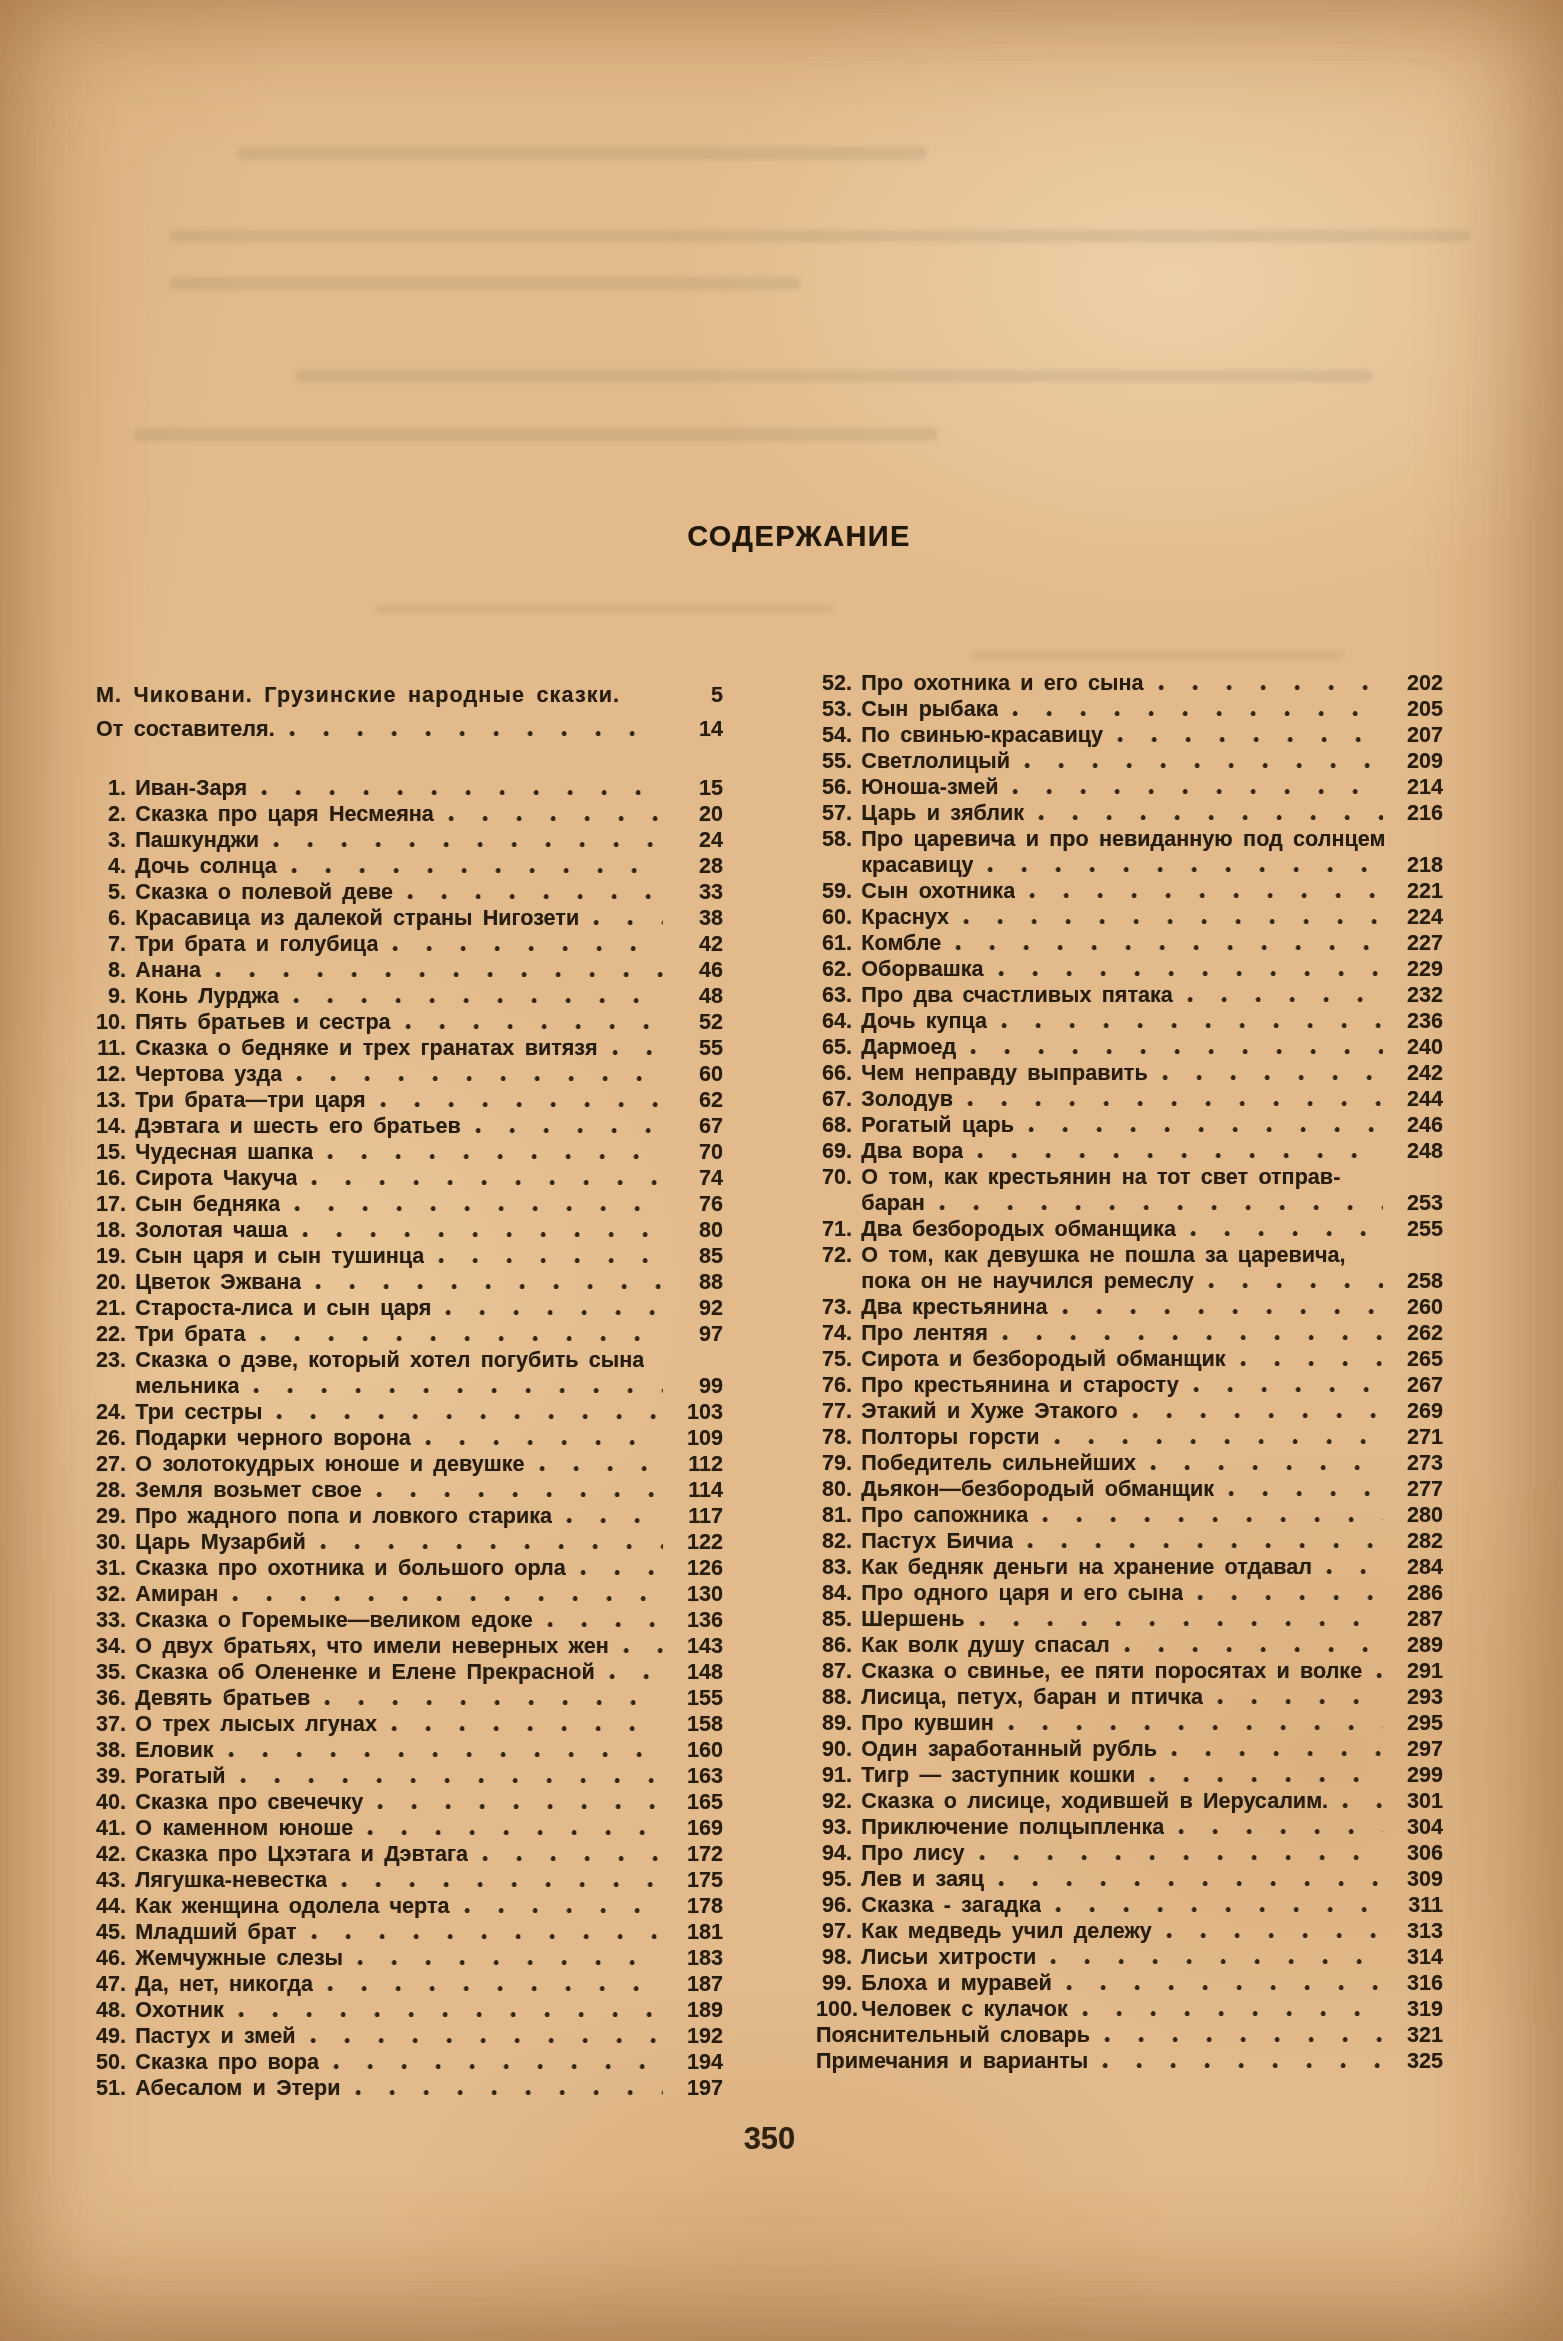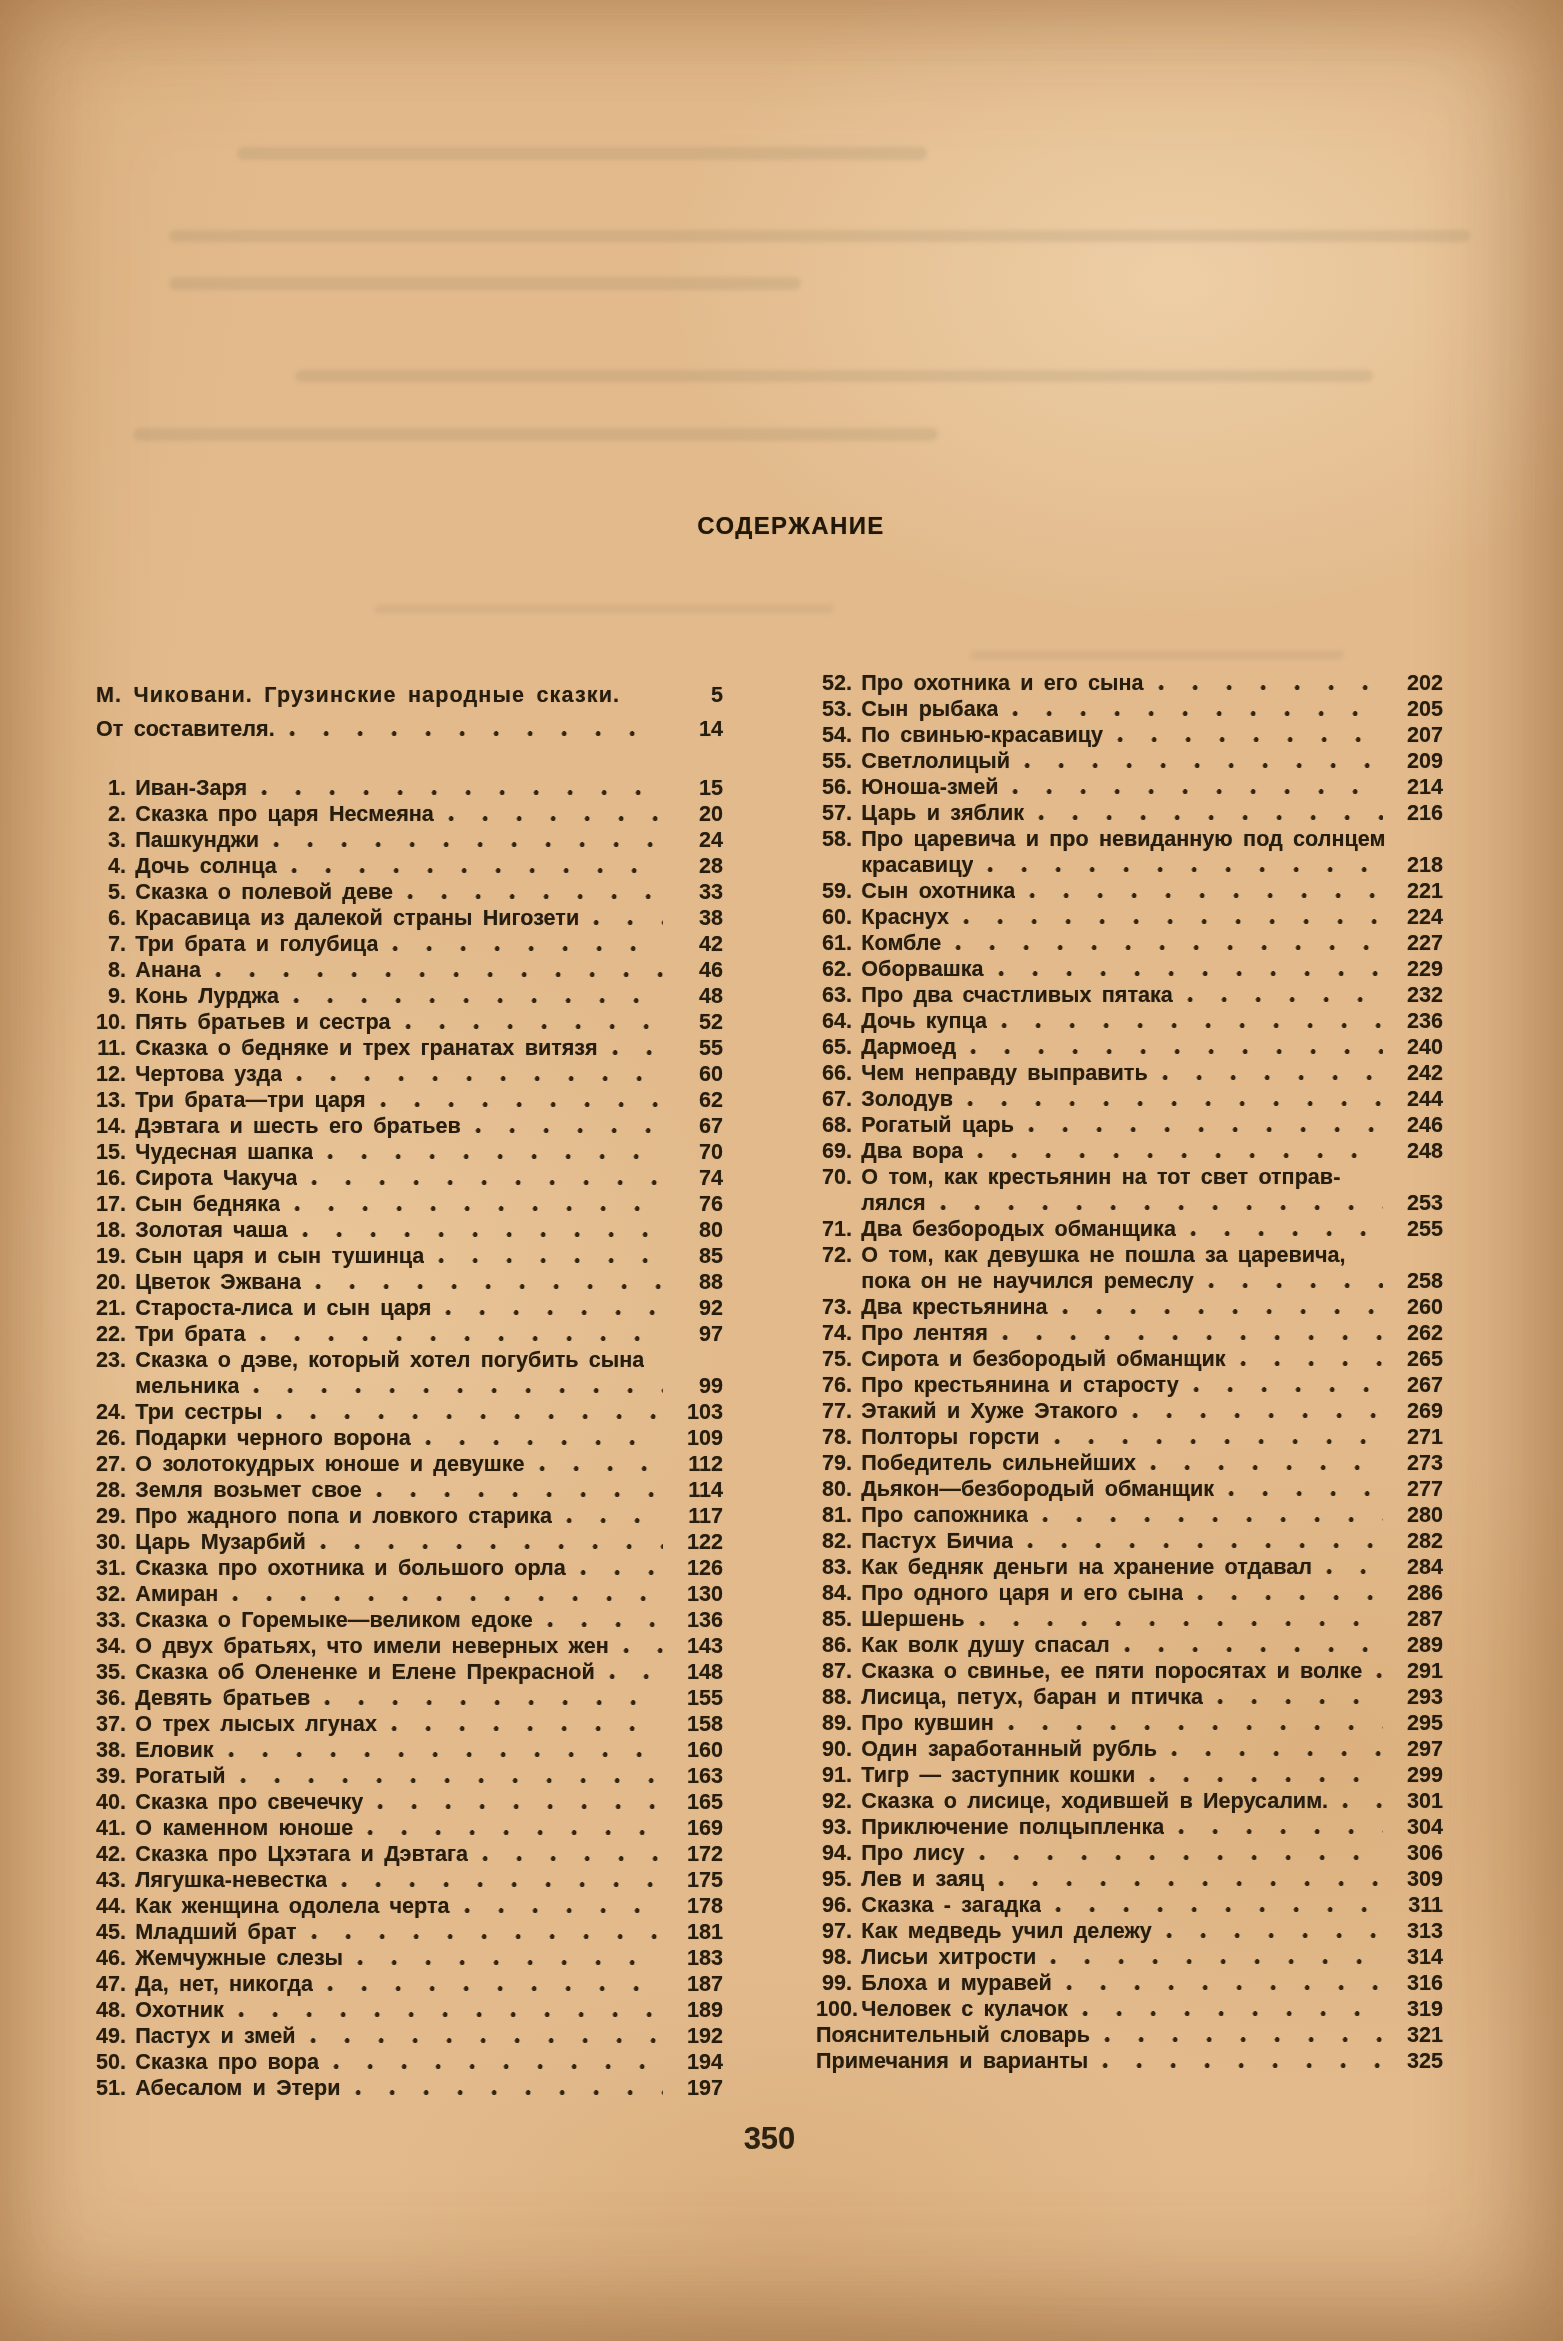--- a/index.html
+++ b/index.html
@@ -34,23 +34,23 @@
   }
   .ghost-line:nth-child(1){left:237px;top:147px;width:690px;}
   .ghost-line:nth-child(2){left:169px;top:230px;width:1301px;height:11.5px;}
   .ghost-line:nth-child(3){left:169px;top:277px;width:632px;}
   .ghost-line:nth-child(4){left:295px;top:370px;width:1078px;height:11.5px;}
   .ghost-line:nth-child(5){left:133px;top:428px;width:805px;}
   .ghost-line:nth-child(6){left:374px;top:604px;width:460px;height:10px;background:rgba(125,110,82,0.10);}
   .ghost-line:nth-child(7){left:970px;top:650px;width:374px;height:10px;background:rgba(125,110,82,0.10);}
 
   .title{
-    position:absolute;left:96px;top:512px;width:1347px;margin:0;
+    position:absolute;left:96px;top:512px;width:1347px;margin:8px;
     text-align:center;text-indent:43px;
-    font-size:24px;font-weight:700;letter-spacing:1.4px;
+    font-size:29px;font-weight:700;letter-spacing:1.4px;
     color:#211809;
     text-shadow:0 0 0.7px rgba(33,24,9,0.55);
   }
   .columns{
     position:absolute;left:96px;top:670px;width:1347px;
     display:flex;justify-content:space-between;
   }
   .col{width:627px;}
   .row{
     display:flex;align-items:baseline;
@@ -533,21 +533,21 @@
           <span class="leader"></span>
           <span class="pg">248</span>
         </div>
         <div class="row no-dots no-page">
           <span class="num">70.</span>
           <span class="t">О том, как крестьянин на тот свет отправ-</span>
           <span class="leader"></span>
         </div>
         <div class="row">
           <span class="num"></span>
-          <span class="t">лялся</span>
+          <span class="t">баран</span>
           <span class="leader"></span>
           <span class="pg">253</span>
         </div>
         <div class="row">
           <span class="num">71.</span>
           <span class="t">Два безбородых обманщика</span>
           <span class="leader"></span>
           <span class="pg">255</span>
         </div>
         <div class="row no-dots no-page">

